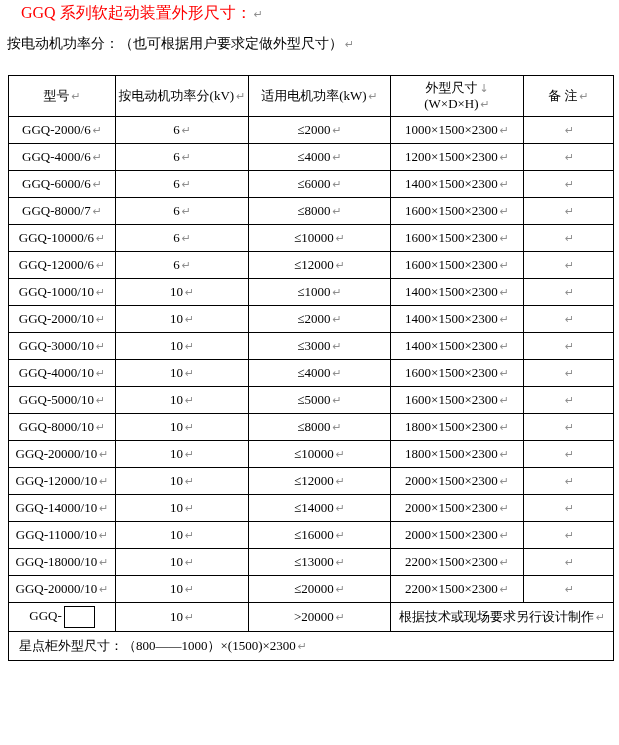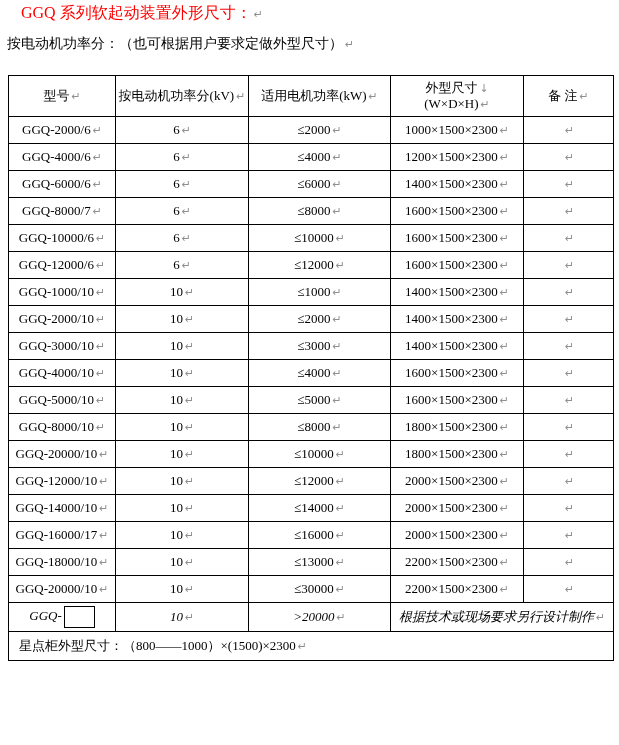--- a/index.html
+++ b/index.html
@@ -13,21 +13,21 @@
     border-collapse:collapse;table-layout:fixed;
     margin-left:8px;width:605px;
   }
   table.spec th,table.spec td{
     border:1px solid #000;font-weight:normal;font-size:13px;
     text-align:center;vertical-align:middle;padding:0;line-height:1.25;
     overflow:hidden;white-space:nowrap;
   }
   thead th{height:40px;}
   tbody.data-rows td{height:26px;}
-  tr.special-row td{height:28px;font-style:italic;}
+  tr.special-row td{height:28px;}
   tr.footer-row td{height:28px;text-align:left;padding-left:10px;}
   .pilcrow{
     color:#8f8f8f;font-size:11px;margin-left:2px;
     font-family:"DejaVu Sans",sans-serif;
   }
   .lbreak{
     color:#8f8f8f;font-size:11px;margin-left:2px;
     font-family:"DejaVu Sans",sans-serif;
   }
   .hdr-two-line{line-height:1.15;}
@@ -164,37 +164,37 @@
         <td><span class="pilcrow">↵</span></td>
       </tr>
       <tr>
         <td><span>GGQ-14000/10</span><span class="pilcrow">↵</span></td>
         <td><span>10</span><span class="pilcrow">↵</span></td>
         <td><span>≤14000</span><span class="pilcrow">↵</span></td>
         <td><span>2000×1500×2300</span><span class="pilcrow">↵</span></td>
         <td><span class="pilcrow">↵</span></td>
       </tr>
       <tr>
-        <td><span>GGQ-16000/17</span><span class="pilcrow">↵</span></td>
+        <td><span>GGQ-11000/10</span><span class="pilcrow">↵</span></td>
         <td><span>10</span><span class="pilcrow">↵</span></td>
         <td><span>≤16000</span><span class="pilcrow">↵</span></td>
         <td><span>2000×1500×2300</span><span class="pilcrow">↵</span></td>
         <td><span class="pilcrow">↵</span></td>
       </tr>
       <tr>
         <td><span>GGQ-18000/10</span><span class="pilcrow">↵</span></td>
         <td><span>10</span><span class="pilcrow">↵</span></td>
         <td><span>≤13000</span><span class="pilcrow">↵</span></td>
         <td><span>2200×1500×2300</span><span class="pilcrow">↵</span></td>
         <td><span class="pilcrow">↵</span></td>
       </tr>
       <tr>
         <td><span>GGQ-20000/10</span><span class="pilcrow">↵</span></td>
         <td><span>10</span><span class="pilcrow">↵</span></td>
-        <td><span>≤30000</span><span class="pilcrow">↵</span></td>
+        <td><span>≤20000</span><span class="pilcrow">↵</span></td>
         <td><span>2200×1500×2300</span><span class="pilcrow">↵</span></td>
         <td><span class="pilcrow">↵</span></td>
       </tr>
     </tbody>
   <tbody>
     <tr class="special-row">
       <td><span>GGQ-</span><span class="model-box"></span></td>
       <td><span>10</span><span class="pilcrow">↵</span></td>
       <td><span>&gt;20000</span><span class="pilcrow">↵</span></td>
       <td colspan="2" class="note-cell"><span>根据技术或现场要求另行设计制作</span><span class="pilcrow">↵</span></td>

